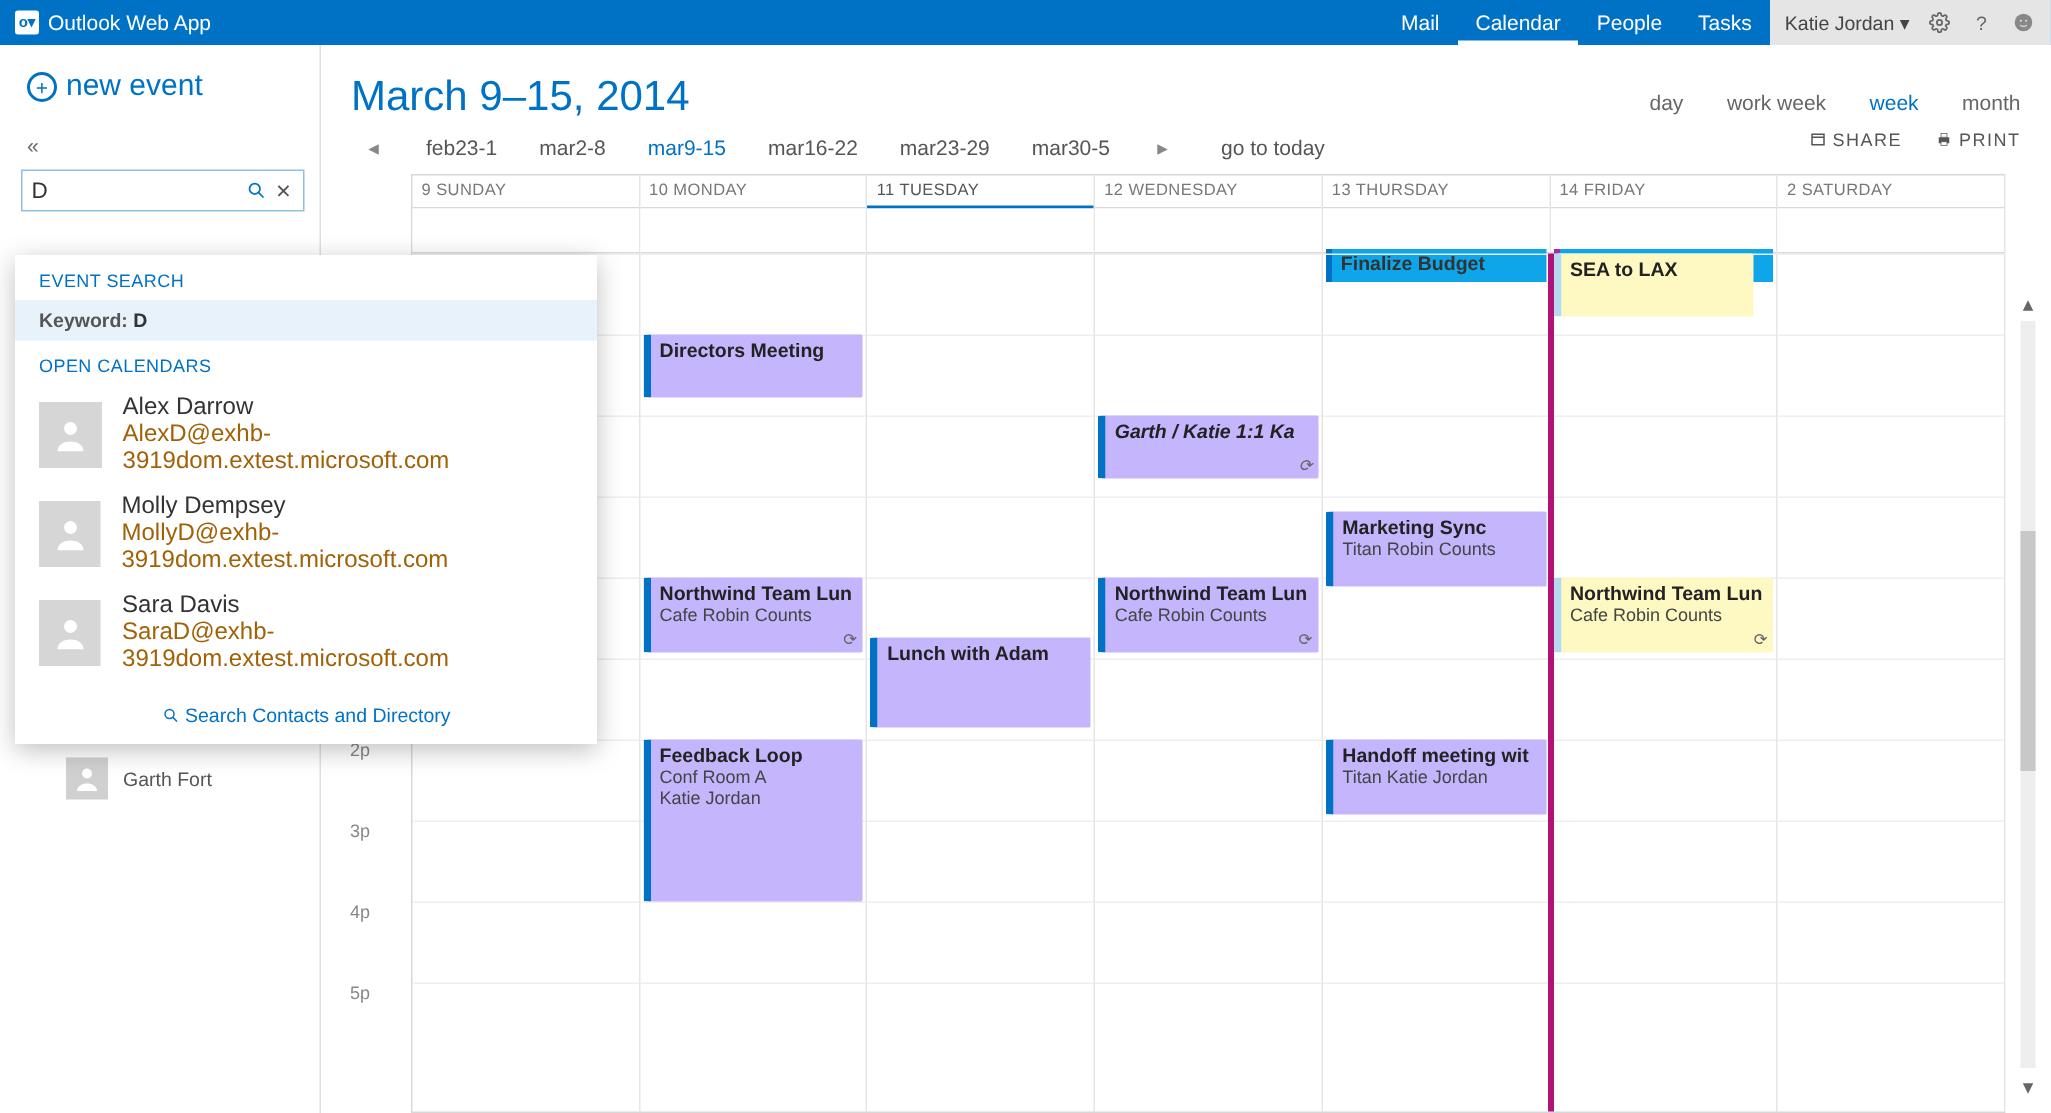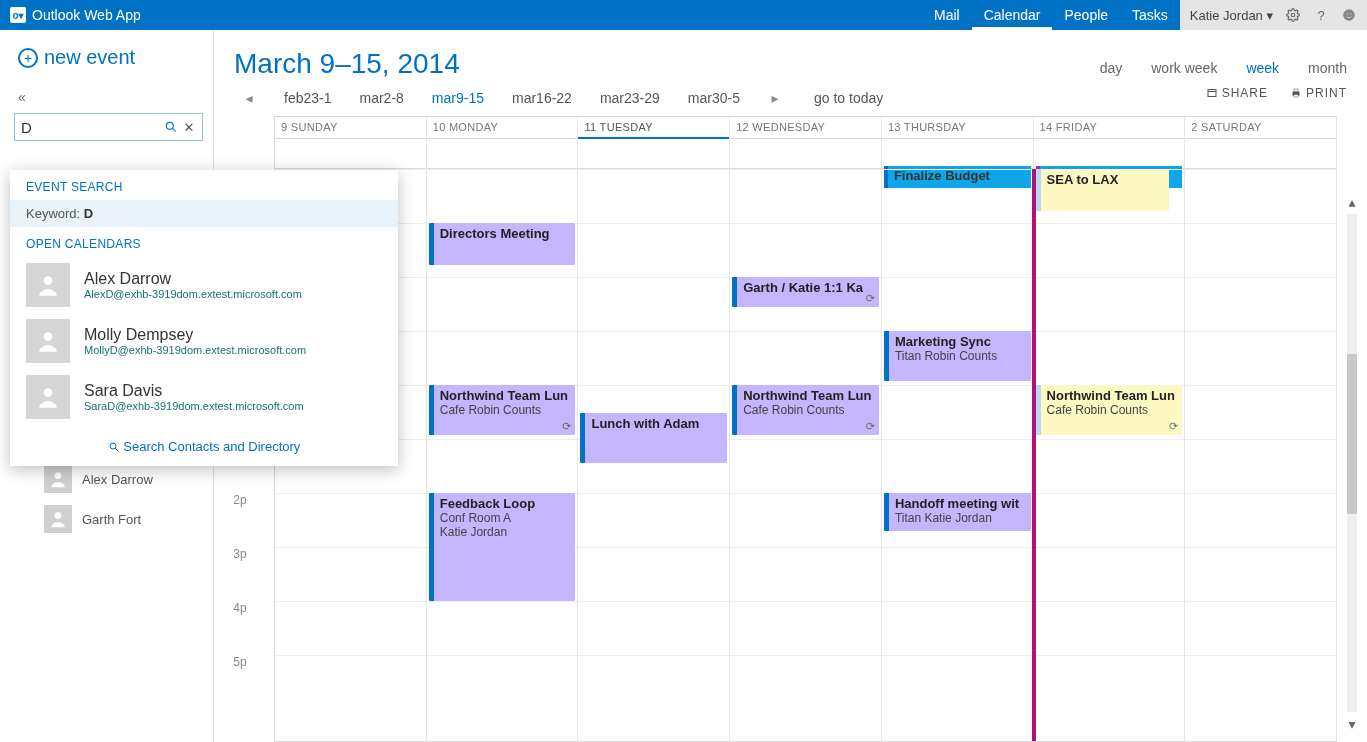--- a/index.html
+++ b/index.html
@@ -146,33 +146,33 @@
   box-shadow:0 4px 16px rgba(0,0,0,0.25);
   z-index:50;
   font-size:13px;
 }
 .dd-label {
   color:#0072c6; font-size:12px; letter-spacing:0.3px;
   padding:10px 16px 6px;
 }
 .dd-keyword {
   background:#e8f2fb;
-  padding:6px 16px; color:#555;
+  padding:6px 16px; color:#555;font-weight:bold;
 }
 .dd-keyword b { color:#333; }
 .dd-people { padding-bottom:6px; }
 .dd-person {
   display:flex; gap:14px; padding:6px 16px; align-items:center; cursor:pointer;
 }
 .dd-avatar {
   width:44px;height:44px;background:#d6d6d6;
   display:flex;align-items:center;justify-content:center;
 }
 .dd-name { font-size:16px; color:#333; }
-.dd-email { font-size:11px; color:#0f766e; }
+.dd-email { font-size:16px; color:#a16207; }
 .dd-dirsearch {
   text-align:center; color:#0072c6; padding:8px 0 12px; cursor:pointer;
 }
 
 
 .cal-header {
   padding:18px 0 0 20px;
   position:relative;
 }
 .cal-title {
@@ -540,40 +540,40 @@
               <div class="hourline"></div>
               <div class="hourline"></div>
               <div class="hourline"></div>
               <div class="hourline"></div>
               <div class="hourline"></div>
               <div class="hourline"></div>
               <div class="hourline"></div>
               <div class="hourline"></div>
               <div class="hourline"></div>
               <div class="hourline"></div>
-              <div class="event" style="top: 244px; height: 50px;">
+              <div class="event" style="top: 256px; height: 60px;">
                 <div class="t">Lunch with Adam</div>
               </div>
             </div>
           </div>
           <div class="daycol">
             <div class="dayhead">12 WEDNESDAY</div>
             <div class="allday-row"></div>
             <div class="hours">
               <div class="hourline"></div>
               <div class="hourline"></div>
               <div class="hourline"></div>
               <div class="hourline"></div>
               <div class="hourline"></div>
               <div class="hourline"></div>
               <div class="hourline"></div>
               <div class="hourline"></div>
               <div class="hourline"></div>
               <div class="hourline"></div>
-              <div class="event" style="top: 108px; height: 30px;">
+              <div class="event" style="top: 108px; height: 42px; font-style: italic;">
                 <div class="t">Garth / Katie 1:1 Ka</div>
                 <span class="recur">⟳</span>
               </div>
               <div class="event" style="top: 216px; height: 50px;">
                 <div class="t">Northwind Team Lun</div>
                 <div class="s">Cafe Robin Counts</div>
                 <span class="recur">⟳</span>
               </div>
             </div>
           </div>
@@ -586,25 +586,25 @@
               <div class="hourline"></div>
               <div class="hourline"></div>
               <div class="hourline"></div>
               <div class="hourline"></div>
               <div class="hourline"></div>
               <div class="hourline"></div>
               <div class="hourline"></div>
               <div class="hourline"></div>
               <div class="hourline"></div>
               <div class="hourline"></div>
-              <div class="event" style="top: 162px; height: 50px;">
+              <div class="event" style="top: 172px; height: 50px;">
                 <div class="t">Marketing Sync</div>
                 <div class="s">Titan Robin Counts</div>
               </div>
-              <div class="event" style="top: 324px; height: 38px;">
+              <div class="event" style="top: 324px; height: 50px;">
                 <div class="t">Handoff meeting wit</div>
                 <div class="s">Titan Katie Jordan</div>
               </div>
             </div>
           </div>
           <div class="daycol">
             <div class="dayhead">14 FRIDAY</div>
             <div class="allday-row">
               <div class="allday-event purple">Katie in LA</div>
             </div>

